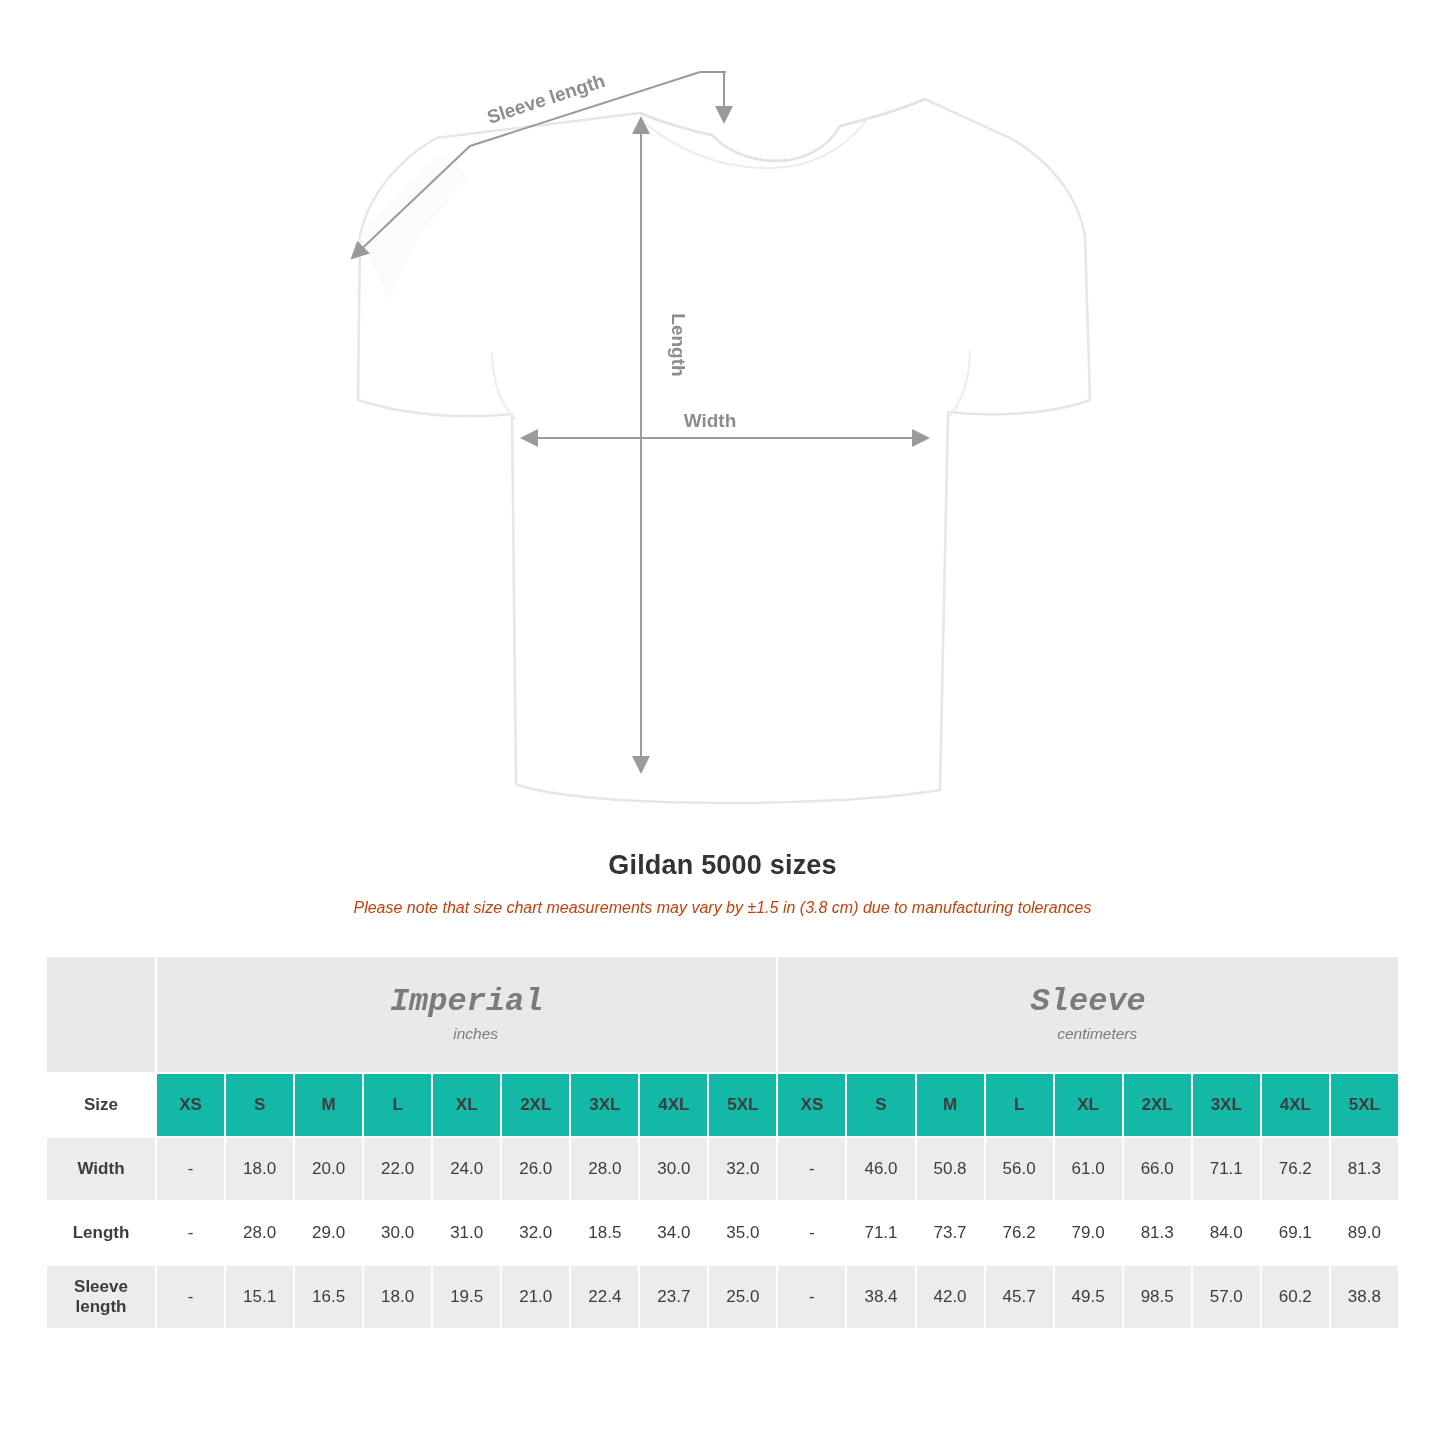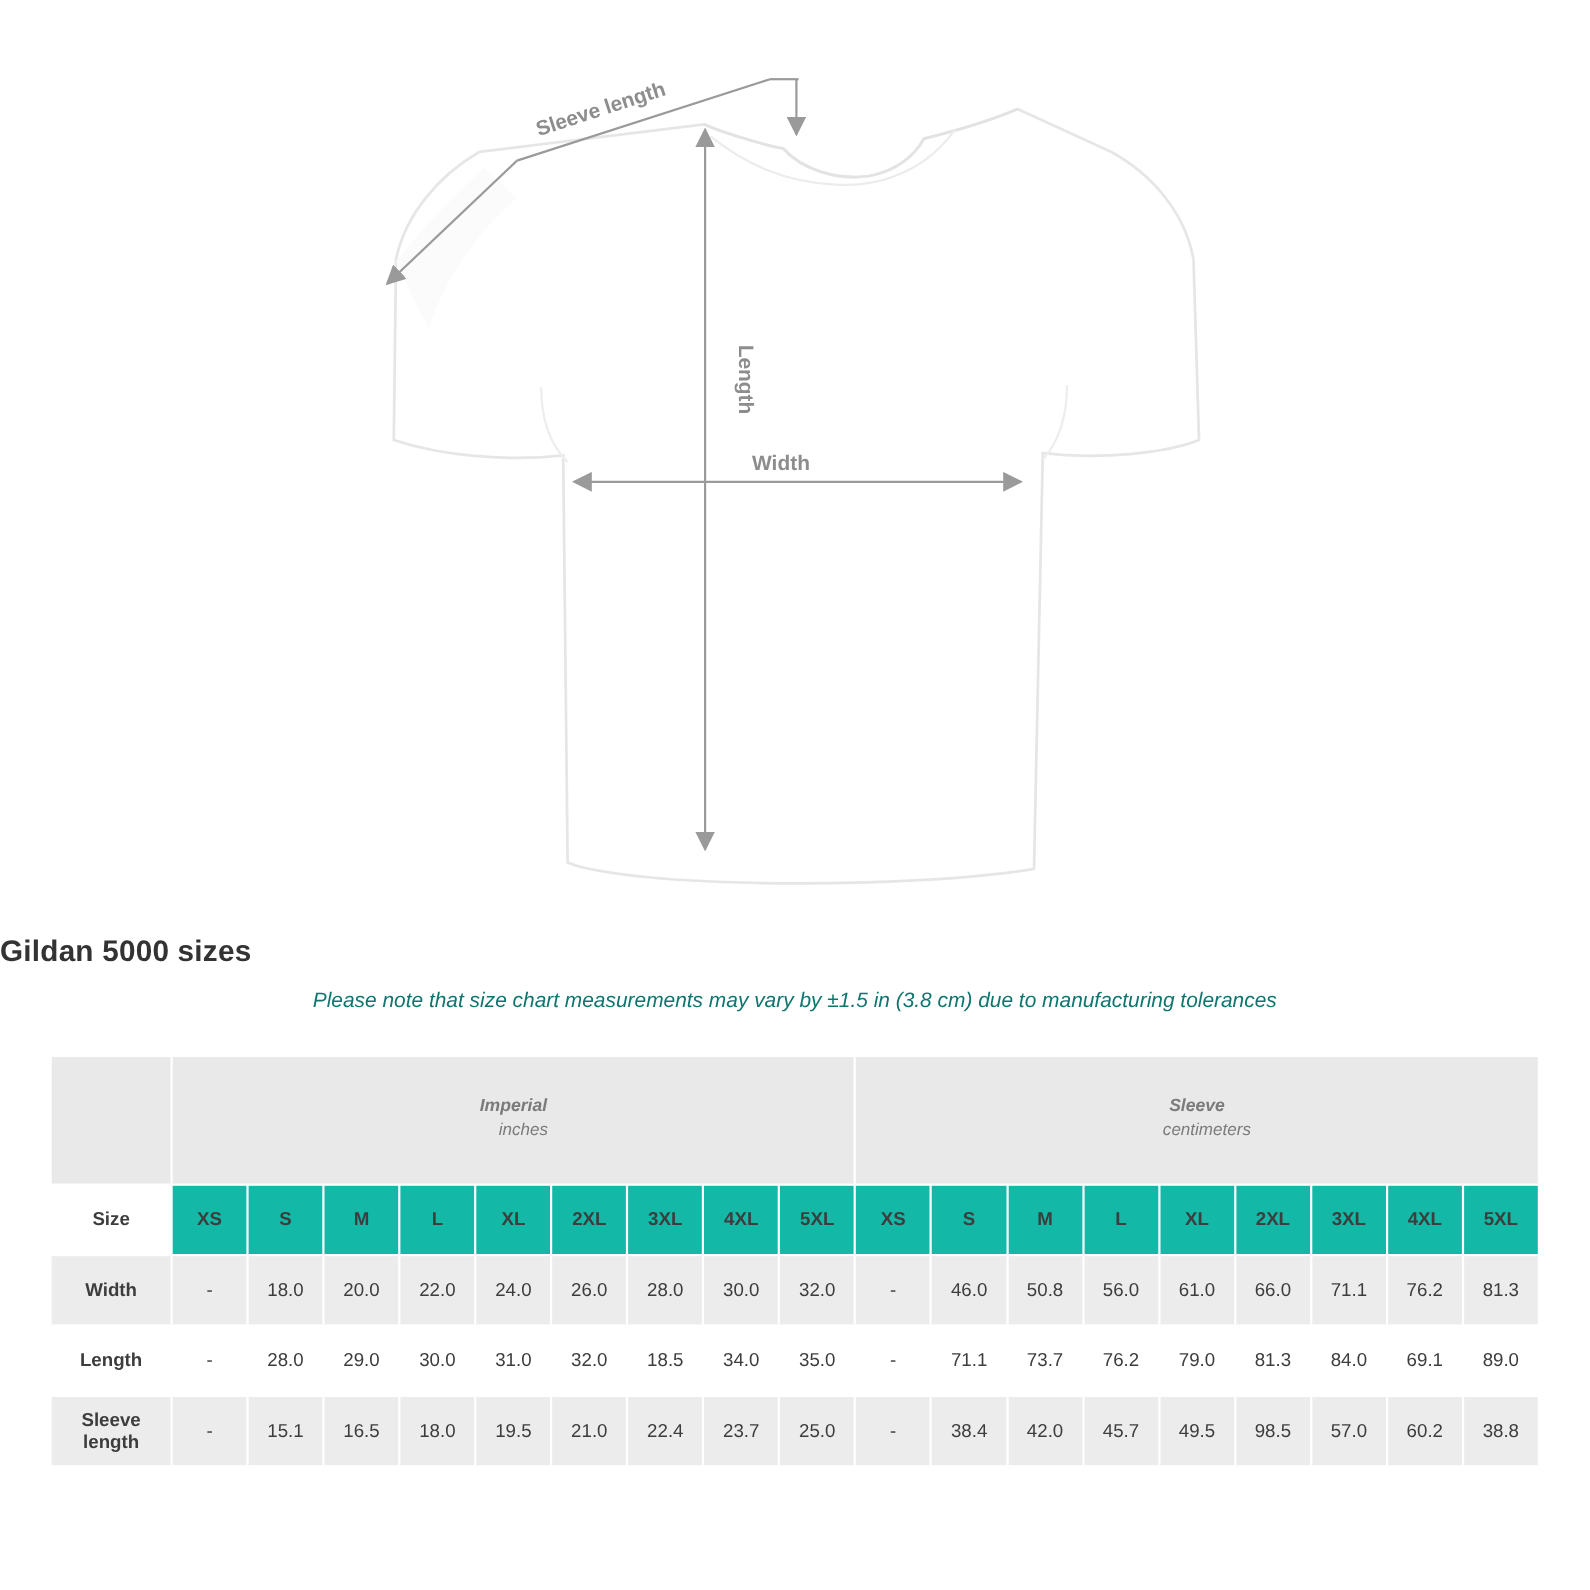--- a/index.html
+++ b/index.html
@@ -25,33 +25,33 @@
     position: relative;
     width: 1445px;
     height: 820px;
   }
   .illustration svg {
     display: block;
   }
 
   
   .chart-title {
-    text-align: left;
+    text-align: center;
     font-size: 27px;
     font-weight: bold;
     color: #333333;
     margin: 0;
     padding-top: 30px;
     letter-spacing: 0.2px;
   }
   .chart-note {
     text-align: center;
-    font-size: 19px;
+    font-size: 16px;
     font-style: italic;
-    color: #0f766e;
+    color: #c2410c;
     margin: 18px 0 0 0;
   }
 
   
   .table-wrap {
     padding: 38px 45px 0 45px;
     box-sizing: border-box;
   }
   table.size-table {
     width: 100%;
@@ -66,25 +66,26 @@
     font-size: 17px;
     color: #3d3d3d;
     padding: 0;
     height: 62px;
   }
   .unit-head {
     background: #e9e9e9;
     height: 115px !important;
   }
   .unit-name {
-    font-size: 16px;
+    font-size: 32px;
     font-style: italic;
     font-weight: bold;
     color: #7b7b7b;
     line-height: 1.25;
+    font-family: Liberation Mono, monospace;
   }
   .unit-sub {
     font-size: 15.5px;
     font-style: italic;
     color: #7b7b7b;
     line-height: 1.6;
     margin-left: 18px;
   }
   .row-head {
     font-weight: bold;

